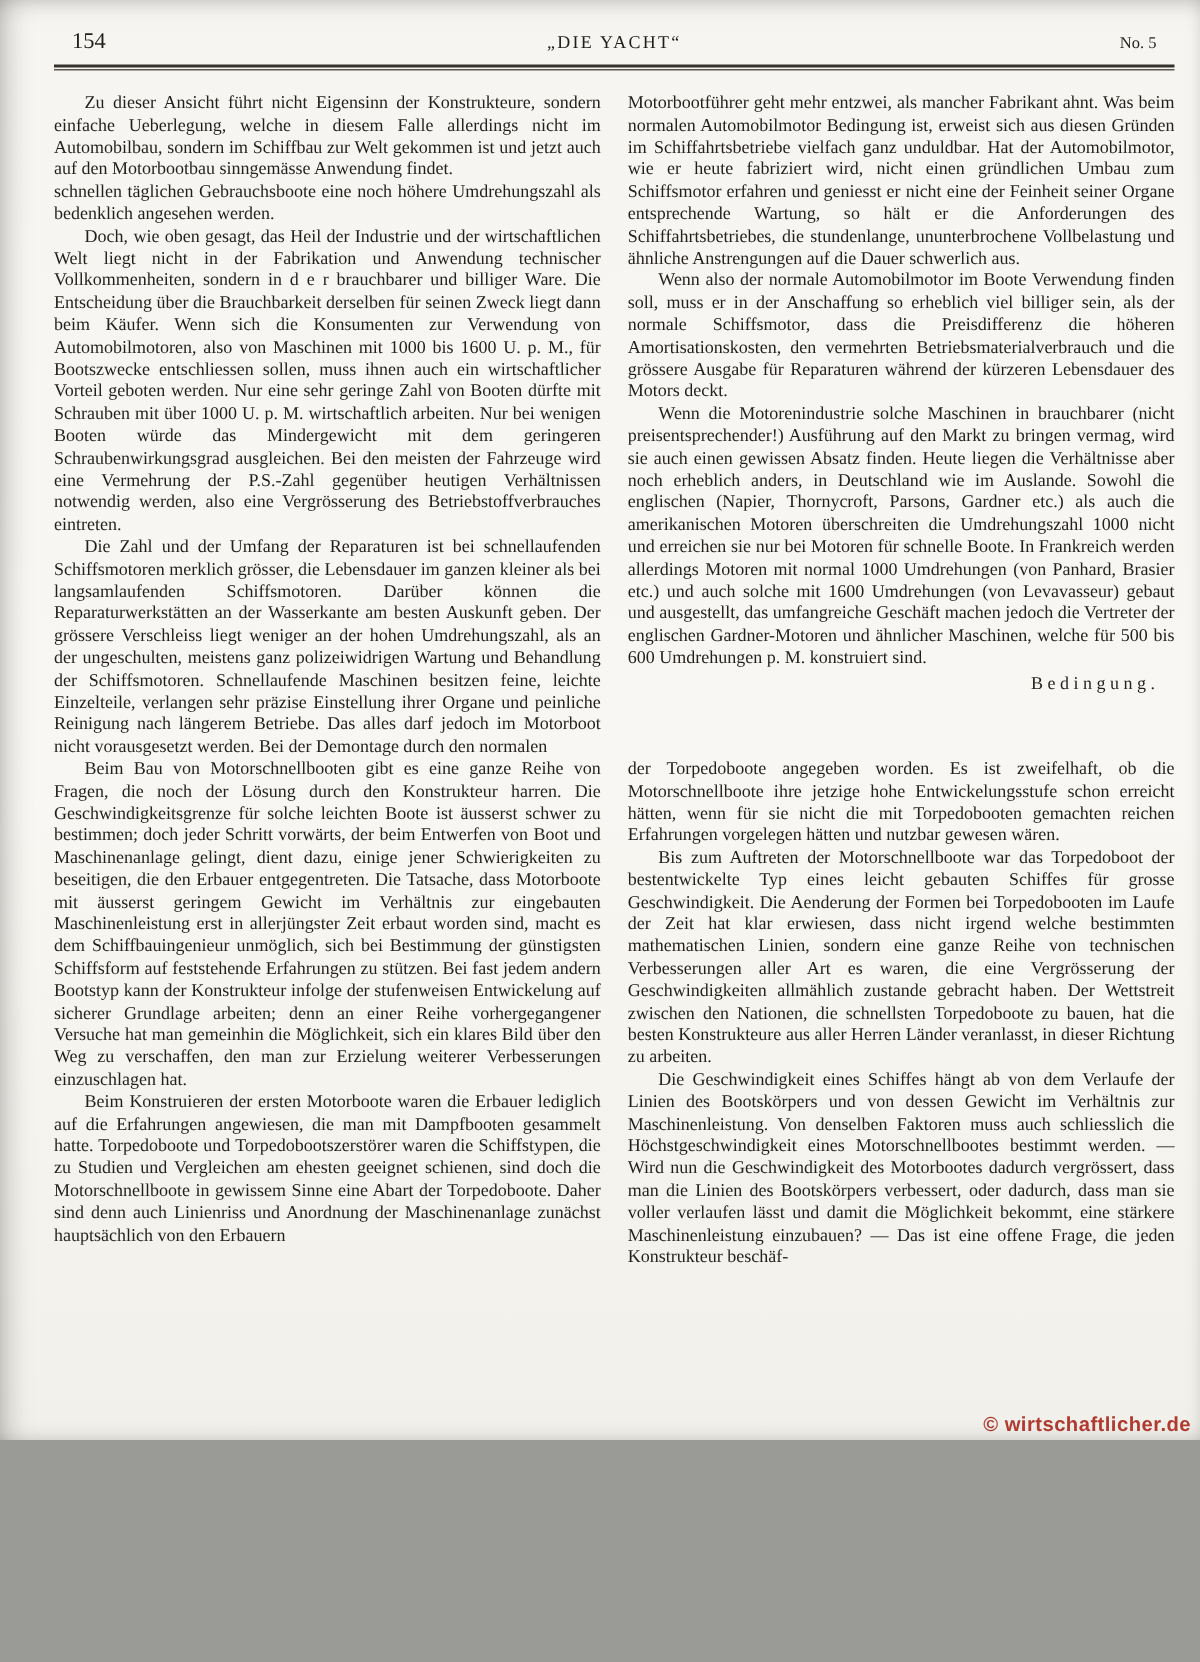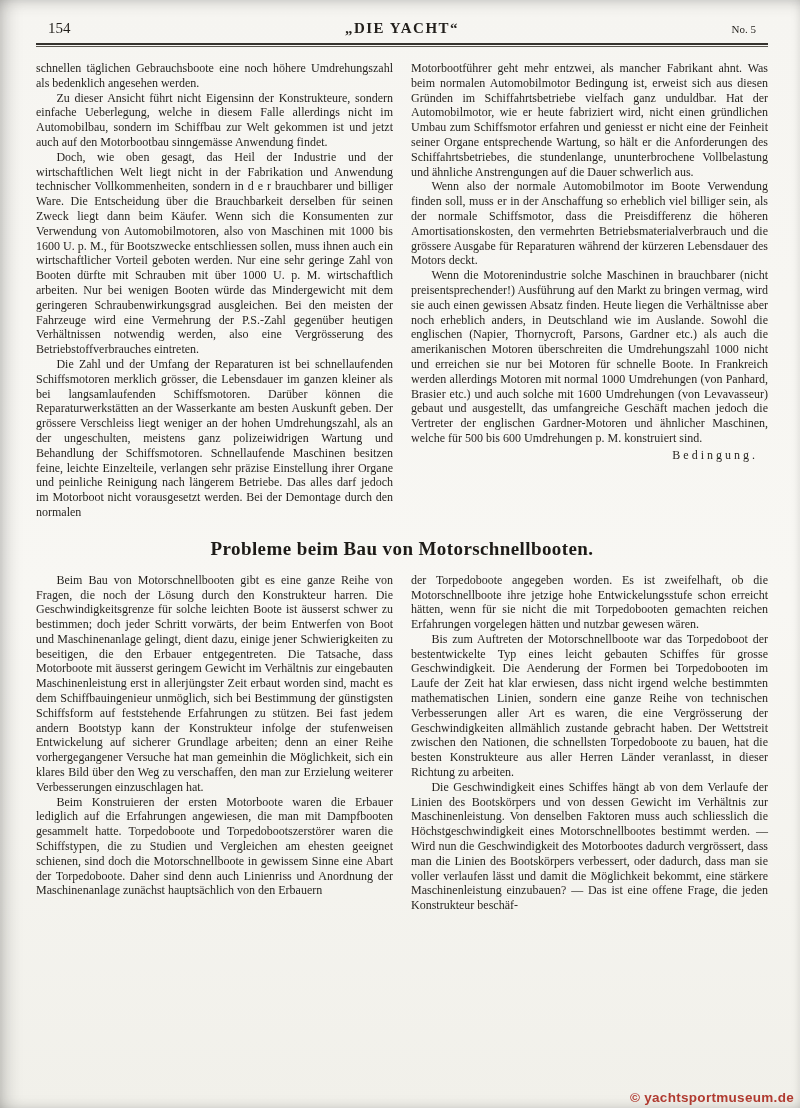--- a/index.html
+++ b/index.html
@@ -1,34 +1,34 @@
 <!DOCTYPE html>
 <html lang="de" style="--watermark-color: #b03a30;"><head>
 <meta charset="utf-8">
 <style>
   * { margin: 0; padding: 0; box-sizing: border-box; }
   html, body { width: 800px; background: #9a9a96; }
   .page {
-    width: 800px; height: 1108px;
+    width: 800px; height: 960px;
     position: relative; overflow: hidden;
     background: linear-gradient(180deg, #f6f5f1 0%, #f8f7f3 55%, #f1f0ea 100%);
     box-shadow: inset 14px 0 20px -12px rgba(0,0,0,0.28),
                 inset -6px 0 14px -10px rgba(0,0,0,0.18),
                 inset 0 12px 18px -12px rgba(0,0,0,0.20),
                 inset 0 -10px 16px -12px rgba(0,0,0,0.15);
     font-family: "Liberation Serif", "DejaVu Serif", serif;
     color: #221f1b;
-    padding: 16px 32px 18px 36px;
+    padding: 16px 17px 18px 36px;
   }
   .header {
     display: grid; grid-template-columns: 1fr auto 1fr; align-items: baseline;
     padding: 4px 12px 6px 12px;
   }
   .page-num { font-size: 15px; text-align: left; }
-  .journal  { font-size: 15px; font-weight: bold; letter-spacing: 1.5px; text-align: right; }
+  .journal  { font-size: 12px; font-weight: normal; letter-spacing: 1.5px; text-align: right; }
   .issue    { font-size: 11px; text-align: right; }
   .rule { border-top: 2px solid #35322d; border-bottom: 1px solid #5a564f; height: 4px; margin: 0 0 14px 0; }
   .cols { display: flex; gap: 18px; }
   .col { flex: 1; min-width: 0; text-align: justify; font-size: 12px; line-height: 14.8px; hyphens: auto; }
   .para { text-indent: 1.7em; }
   .para.no-indent { text-indent: 0; }
   .signature { text-align: right; letter-spacing: 3px; padding-right: 10px; margin-top: 2px; }
   .article-title {
     text-align: center; font-weight: bold; font-size: 19px; letter-spacing: 0.4px;
     margin: 18px 0 13px 0; color: #1d1b17;
@@ -47,42 +47,41 @@
 
   <div class="header">
     <span class="page-num">154</span>
     <span class="journal">„DIE YACHT“</span>
     <span class="issue">No. 5</span>
   </div>
   <div class="rule"></div>
 
   <div class="cols">
     <div class="col">
+      <p class="para">Zu dieser Ansicht führt nicht Eigensinn der Konstrukteure, sondern einfache Ueberlegung, welche in diesem Falle allerdings nicht im Automobilbau, sondern im Schiffbau zur Welt gekommen ist und jetzt auch auf den Motorbootbau sinngemässe Anwendung findet.</p>
       <p class="para no-indent">schnellen täglichen Gebrauchsboote eine noch höhere Umdrehungszahl als bedenklich angesehen werden.</p>
-      <p class="para">Zu dieser Ansicht führt nicht Eigensinn der Konstrukteure, sondern einfache Ueberlegung, welche in diesem Falle allerdings nicht im Automobilbau, sondern im Schiffbau zur Welt gekommen ist und jetzt auch auf den Motorbootbau sinngemässe Anwendung findet.</p>
       <p class="para">Doch, wie oben gesagt, das Heil der Industrie und der wirtschaftlichen Welt liegt nicht in der Fabrikation und Anwendung technischer Vollkommenheiten, sondern in d e r brauchbarer und billiger Ware. Die Entscheidung über die Brauchbarkeit derselben für seinen Zweck liegt dann beim Käufer. Wenn sich die Konsumenten zur Verwendung von Automobilmotoren, also von Maschinen mit 1000 bis 1600 U. p. M., für Bootszwecke entschliessen sollen, muss ihnen auch ein wirtschaftlicher Vorteil geboten werden. Nur eine sehr geringe Zahl von Booten dürfte mit Schrauben mit über 1000 U. p. M. wirtschaftlich arbeiten. Nur bei wenigen Booten würde das Mindergewicht mit dem geringeren Schraubenwirkungsgrad ausgleichen. Bei den meisten der Fahrzeuge wird eine Vermehrung der P.S.-Zahl gegenüber heutigen Verhältnissen notwendig werden, also eine Vergrösserung des Betriebstoffverbrauches eintreten.</p>
       <p class="para">Die Zahl und der Umfang der Reparaturen ist bei schnellaufenden Schiffsmotoren merklich grösser, die Lebensdauer im ganzen kleiner als bei langsamlaufenden Schiffsmotoren. Darüber können die Reparaturwerkstätten an der Wasserkante am besten Auskunft geben. Der grössere Verschleiss liegt weniger an der hohen Umdrehungszahl, als an der ungeschulten, meistens ganz polizeiwidrigen Wartung und Behandlung der Schiffsmotoren. Schnellaufende Maschinen besitzen feine, leichte Einzelteile, verlangen sehr präzise Einstellung ihrer Organe und peinliche Reinigung nach längerem Betriebe. Das alles darf jedoch im Motorboot nicht vorausgesetzt werden. Bei der Demontage durch den normalen</p>
     </div>
     <div class="col">
       <p class="para no-indent">Motorbootführer geht mehr entzwei, als mancher Fabrikant ahnt. Was beim normalen Automobilmotor Bedingung ist, erweist sich aus diesen Gründen im Schiffahrtsbetriebe vielfach ganz unduldbar. Hat der Automobilmotor, wie er heute fabriziert wird, nicht einen gründlichen Umbau zum Schiffsmotor erfahren und geniesst er nicht eine der Feinheit seiner Organe entsprechende Wartung, so hält er die Anforderungen des Schiffahrtsbetriebes, die stundenlange, ununterbrochene Vollbelastung und ähnliche Anstrengungen auf die Dauer schwerlich aus.</p>
       <p class="para">Wenn also der normale Automobilmotor im Boote Verwendung finden soll, muss er in der Anschaffung so erheblich viel billiger sein, als der normale Schiffsmotor, dass die Preisdifferenz die höheren Amortisationskosten, den vermehrten Betriebsmaterialverbrauch und die grössere Ausgabe für Reparaturen während der kürzeren Lebensdauer des Motors deckt.</p>
       <p class="para">Wenn die Motorenindustrie solche Maschinen in brauchbarer (nicht preisentsprechender!) Ausführung auf den Markt zu bringen vermag, wird sie auch einen gewissen Absatz finden. Heute liegen die Verhältnisse aber noch erheblich anders, in Deutschland wie im Auslande. Sowohl die englischen (Napier, Thornycroft, Parsons, Gardner etc.) als auch die amerikanischen Motoren überschreiten die Umdrehungszahl 1000 nicht und erreichen sie nur bei Motoren für schnelle Boote. In Frankreich werden allerdings Motoren mit normal 1000 Umdrehungen (von Panhard, Brasier etc.) und auch solche mit 1600 Umdrehungen (von Levavasseur) gebaut und ausgestellt, das umfangreiche Geschäft machen jedoch die Vertreter der englischen Gardner-Motoren und ähnlicher Maschinen, welche für 500 bis 600 Umdrehungen p. M. konstruiert sind.</p>
       <p class="signature">Bedingung.</p>
     </div>
   </div>
 
-  <h1 class="article-title">Probleme beim Bau von Motorschnellbooten.</h1>
 
   <div class="cols">
     <div class="col">
       <p class="para">Beim Bau von Motorschnellbooten gibt es eine ganze Reihe von Fragen, die noch der Lösung durch den Konstrukteur harren. Die Geschwindigkeitsgrenze für solche leichten Boote ist äusserst schwer zu bestimmen; doch jeder Schritt vorwärts, der beim Entwerfen von Boot und Maschinenanlage gelingt, dient dazu, einige jener Schwierigkeiten zu beseitigen, die den Erbauer entgegentreten. Die Tatsache, dass Motorboote mit äusserst geringem Gewicht im Verhältnis zur eingebauten Maschinenleistung erst in allerjüngster Zeit erbaut worden sind, macht es dem Schiffbauingenieur unmöglich, sich bei Bestimmung der günstigsten Schiffsform auf feststehende Erfahrungen zu stützen. Bei fast jedem andern Bootstyp kann der Konstrukteur infolge der stufenweisen Entwickelung auf sicherer Grundlage arbeiten; denn an einer Reihe vorhergegangener Versuche hat man gemeinhin die Möglichkeit, sich ein klares Bild über den Weg zu verschaffen, den man zur Erzielung weiterer Verbesserungen einzuschlagen hat.</p>
       <p class="para">Beim Konstruieren der ersten Motorboote waren die Erbauer lediglich auf die Erfahrungen angewiesen, die man mit Dampfbooten gesammelt hatte. Torpedoboote und Torpedobootszerstörer waren die Schiffstypen, die zu Studien und Vergleichen am ehesten geeignet schienen, sind doch die Motorschnellboote in gewissem Sinne eine Abart der Torpedoboote. Daher sind denn auch Linienriss und Anordnung der Maschinenanlage zunächst hauptsächlich von den Erbauern</p>
     </div>
     <div class="col">
       <p class="para no-indent">der Torpedoboote angegeben worden. Es ist zweifelhaft, ob die Motorschnellboote ihre jetzige hohe Entwickelungsstufe schon erreicht hätten, wenn für sie nicht die mit Torpedobooten gemachten reichen Erfahrungen vorgelegen hätten und nutzbar gewesen wären.</p>
       <p class="para">Bis zum Auftreten der Motorschnellboote war das Torpedoboot der bestentwickelte Typ eines leicht gebauten Schiffes für grosse Geschwindigkeit. Die Aenderung der Formen bei Torpedobooten im Laufe der Zeit hat klar erwiesen, dass nicht irgend welche bestimmten mathematischen Linien, sondern eine ganze Reihe von technischen Verbesserungen aller Art es waren, die eine Vergrösserung der Geschwindigkeiten allmählich zustande gebracht haben. Der Wettstreit zwischen den Nationen, die schnellsten Torpedoboote zu bauen, hat die besten Konstrukteure aus aller Herren Länder veranlasst, in dieser Richtung zu arbeiten.</p>
       <p class="para">Die Geschwindigkeit eines Schiffes hängt ab von dem Verlaufe der Linien des Bootskörpers und von dessen Gewicht im Verhältnis zur Maschinenleistung. Von denselben Faktoren muss auch schliesslich die Höchstgeschwindigkeit eines Motorschnellbootes bestimmt werden. — Wird nun die Geschwindigkeit des Motorbootes dadurch vergrössert, dass man die Linien des Bootskörpers verbessert, oder dadurch, dass man sie voller verlaufen lässt und damit die Möglichkeit bekommt, eine stärkere Maschinenleistung einzubauen? — Das ist eine offene Frage, die jeden Konstrukteur beschäf-</p>
     </div>
   </div>
 
-  <div class="watermark">© yachtsportmuseum.de</div>
+  <div class="watermark">© wirtschaftlicher.de</div>
 
 </div>
 
 </body></html>

